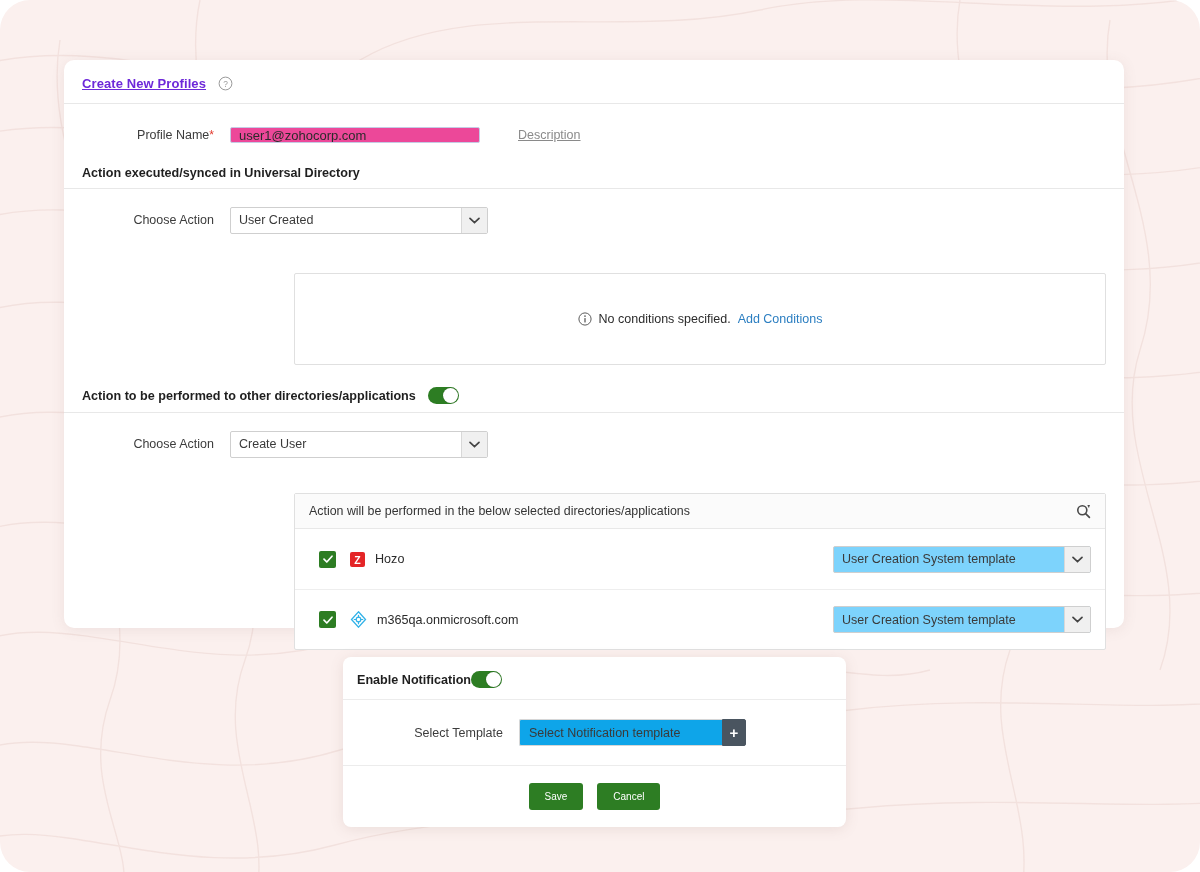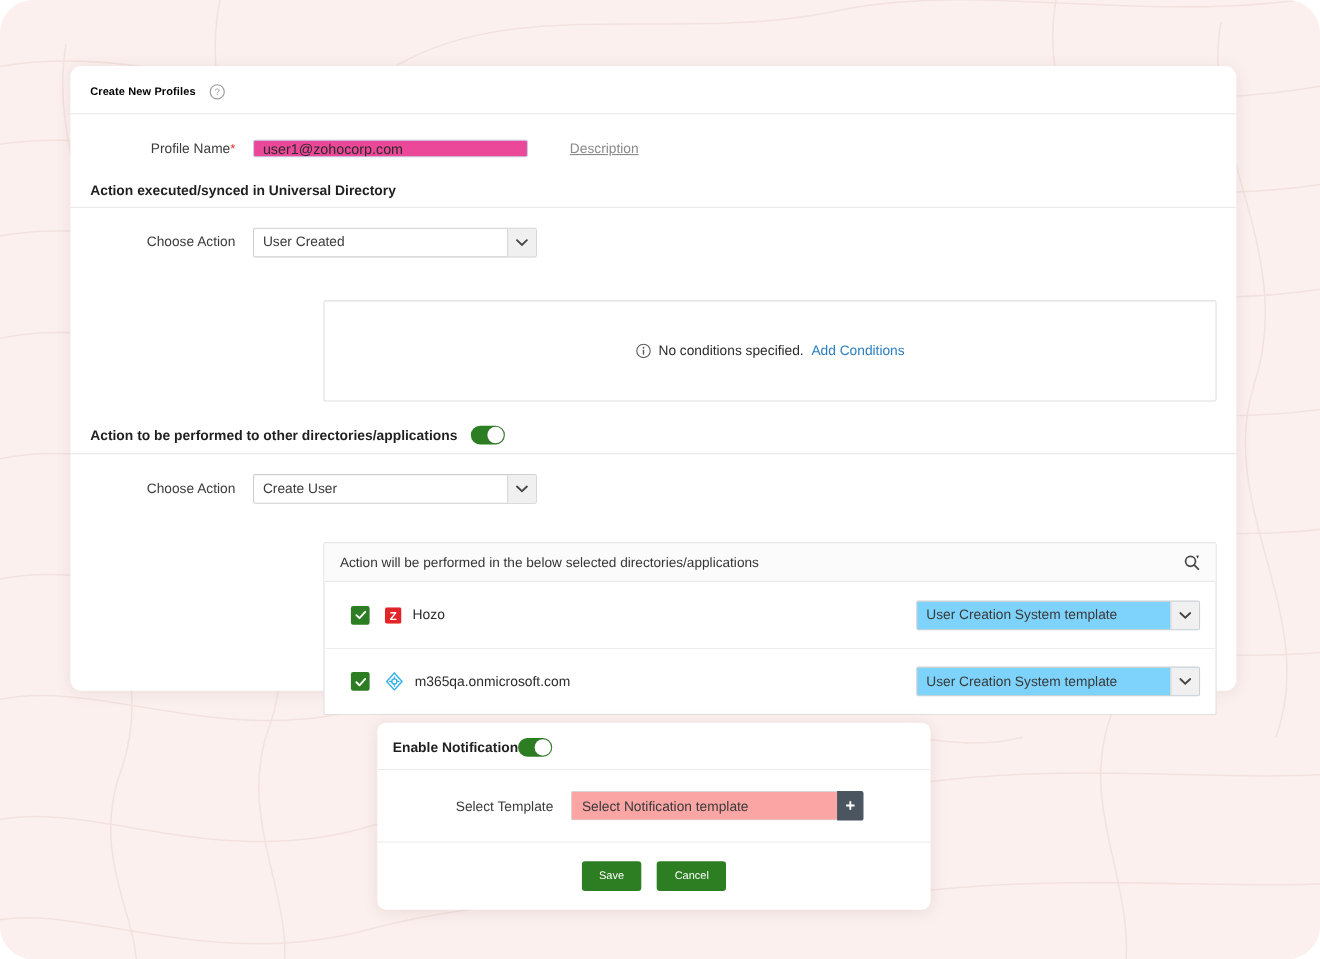--- a/index.html
+++ b/index.html
@@ -44,24 +44,25 @@
 
   .card-title-row {
     display: flex;
     align-items: center;
     gap: 12px;
     padding: 16px 18px 12px 18px;
     border-bottom: 1px solid #e8e8e8;
     margin: 0 0 0 0;
   }
   .card-title {
-    font-size: 10px;
+    font-size: 13px;
     font-weight: bold;
-    color: #000000;
+    color: #6d28d9;
     letter-spacing: 0.1px;
+    text-decoration: underline;
   }
   .help-icon {
     width: 15px; height: 15px;
     display: inline-flex;
     align-items: center;
     justify-content: center;
     cursor: pointer;
   }
 
   
@@ -265,22 +266,22 @@
     display: flex;
     align-items: center;
     height: 66px;
     padding: 0 16px;
     border-bottom: 1px solid #ececec;
   }
   .notif-body .field-label { width: 160px; }
 
   .tmpl-group { display: flex; align-items: stretch; height: 27px; }
   .tmpl-input {
-    width: 242px;
-    background: #fca5a5;
+    width: 203px;
+    background: #0ea5e9;
     border: 1px solid #d6d6d6;
     border-right: none;
     border-radius: 2px 0 0 2px;
     font-family: "Liberation Sans", sans-serif;
     font-size: 12.5px;
     color: #3a3a3a;
     padding: 0 9px;
     outline: none;
   }
   .plus-btn {

